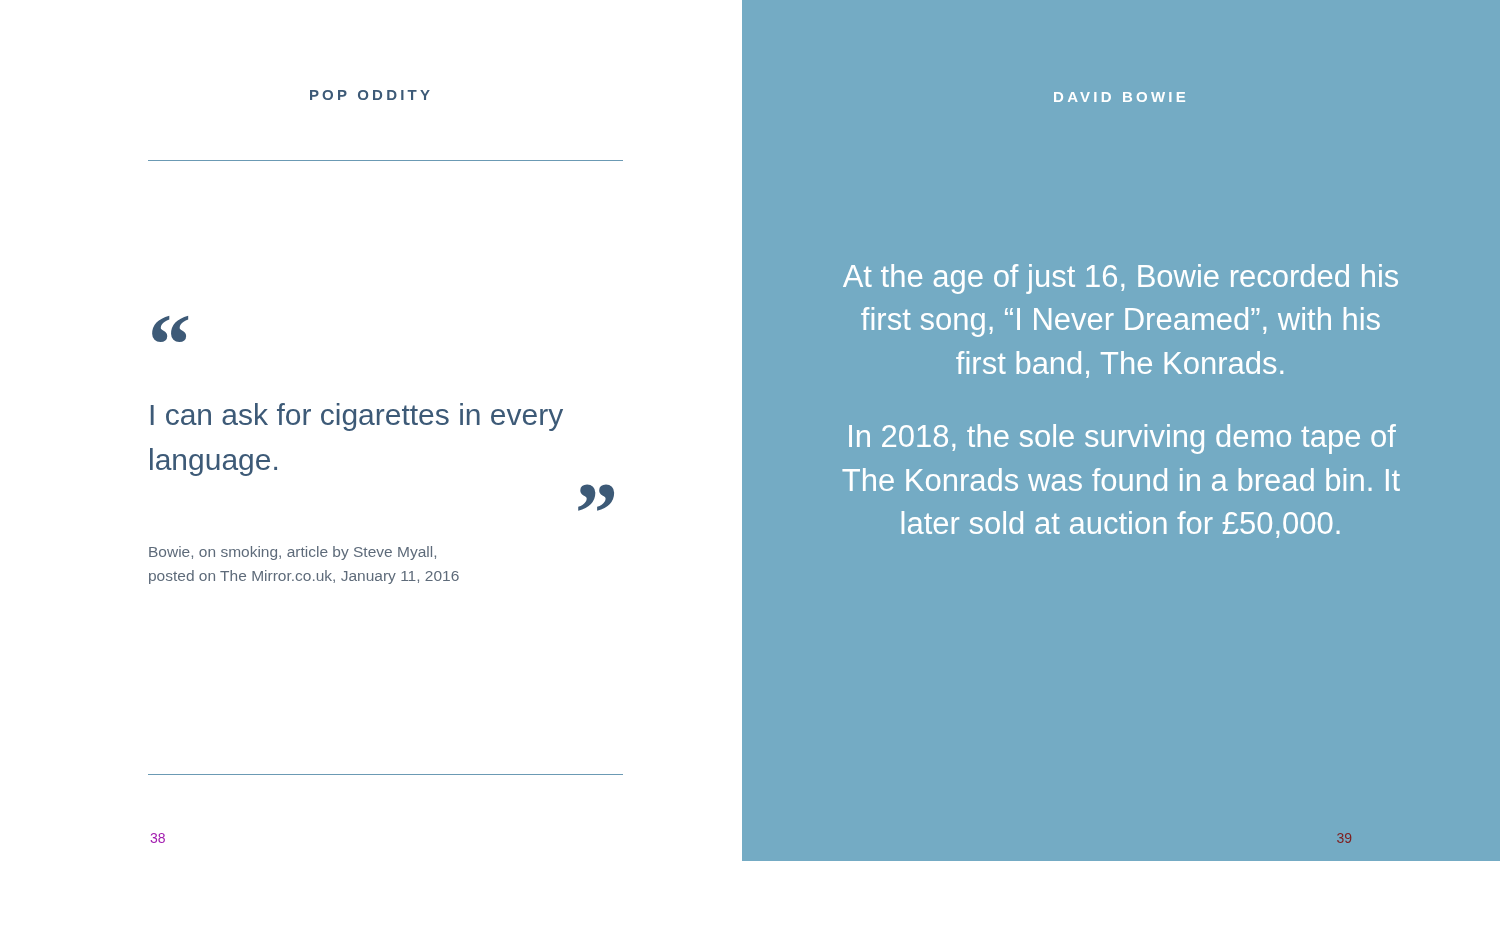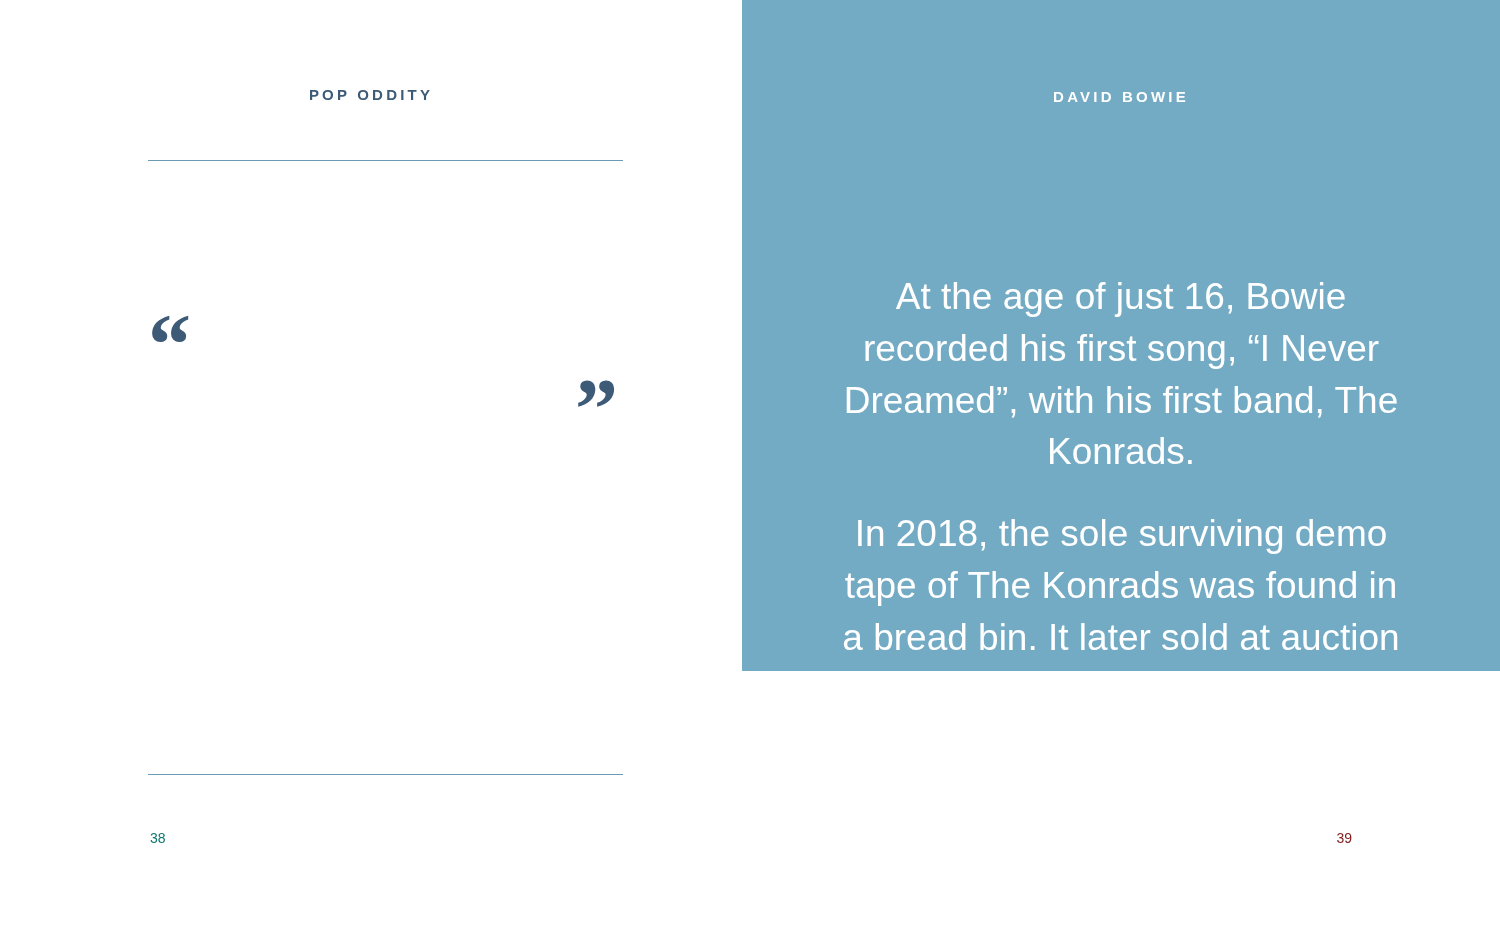--- a/index.html
+++ b/index.html
@@ -23,21 +23,21 @@
   .page-left {
     position: relative;
     width: 742px;
     height: 734px;
     background: #ffffff;
     box-sizing: border-box;
   }
   .page-right {
     position: relative;
     width: 758px;
-    height: 671px;
+    height: 861px;
     background: #74abc4;
     box-sizing: border-box;
   }
 
   .header-left {
     position: absolute;
     top: 86px;
     left: 0;
     width: 742px;
     text-align: center;
@@ -108,62 +108,67 @@
     font-size: 15.5px;
     line-height: 1.55;
     color: #5e6b7a;
   }
 
   .page-num-left {
     position: absolute;
     left: 150px;
     top: 830px;
     font-size: 14px;
-    color: #0f766e;
+    color: #a21caf;
   }
   .page-num-right {
     position: absolute;
     right: 148px;
     top: 830px;
     font-size: 14px;
     color: #7f1d1d;
   }
 
   .fact-block {
     position: absolute;
     left: 0;
     top: 255px;
     width: 758px;
     text-align: center;
     color: #ffffff;
   }
   .fact-para {
-    font-size: 37px;
+    font-size: 31px;
     line-height: 1.4;
-    margin: 16px auto;
+    margin: 0 auto;
     width: 560px;
   }
   .fact-para + .fact-para {
     margin-top: 30px;
   }
 </style>
 </head>
 <body>
 
 <div class="spread">
 
   <div class="page-left">
     <div class="header-left">POP ODDITY</div>
     <div class="rule rule-top"></div>
 
     <div class="quote-block">
       <div class="quote-mark-open">“</div>
+      <div class="quote-text">I can ask for cigarettes in every language.</div>
       <div class="quote-mark-close">”</div>
     </div>
 
+    <div class="attribution">
+      <div>Bowie, on smoking, article by Steve Myall,</div>
+      <div>posted on The Mirror.co.uk, January 11, 2016</div>
+    </div>
 
     <div class="rule rule-bottom"></div>
     <div class="page-num-left">38</div>
   </div>
 
   <div class="page-right">
     <div class="header-right">DAVID BOWIE</div>
 
     <div class="fact-block">
       <p class="fact-para">At the age of just 16, Bowie recorded his first song, “I Never Dreamed”, with his first band, The Konrads.</p>

